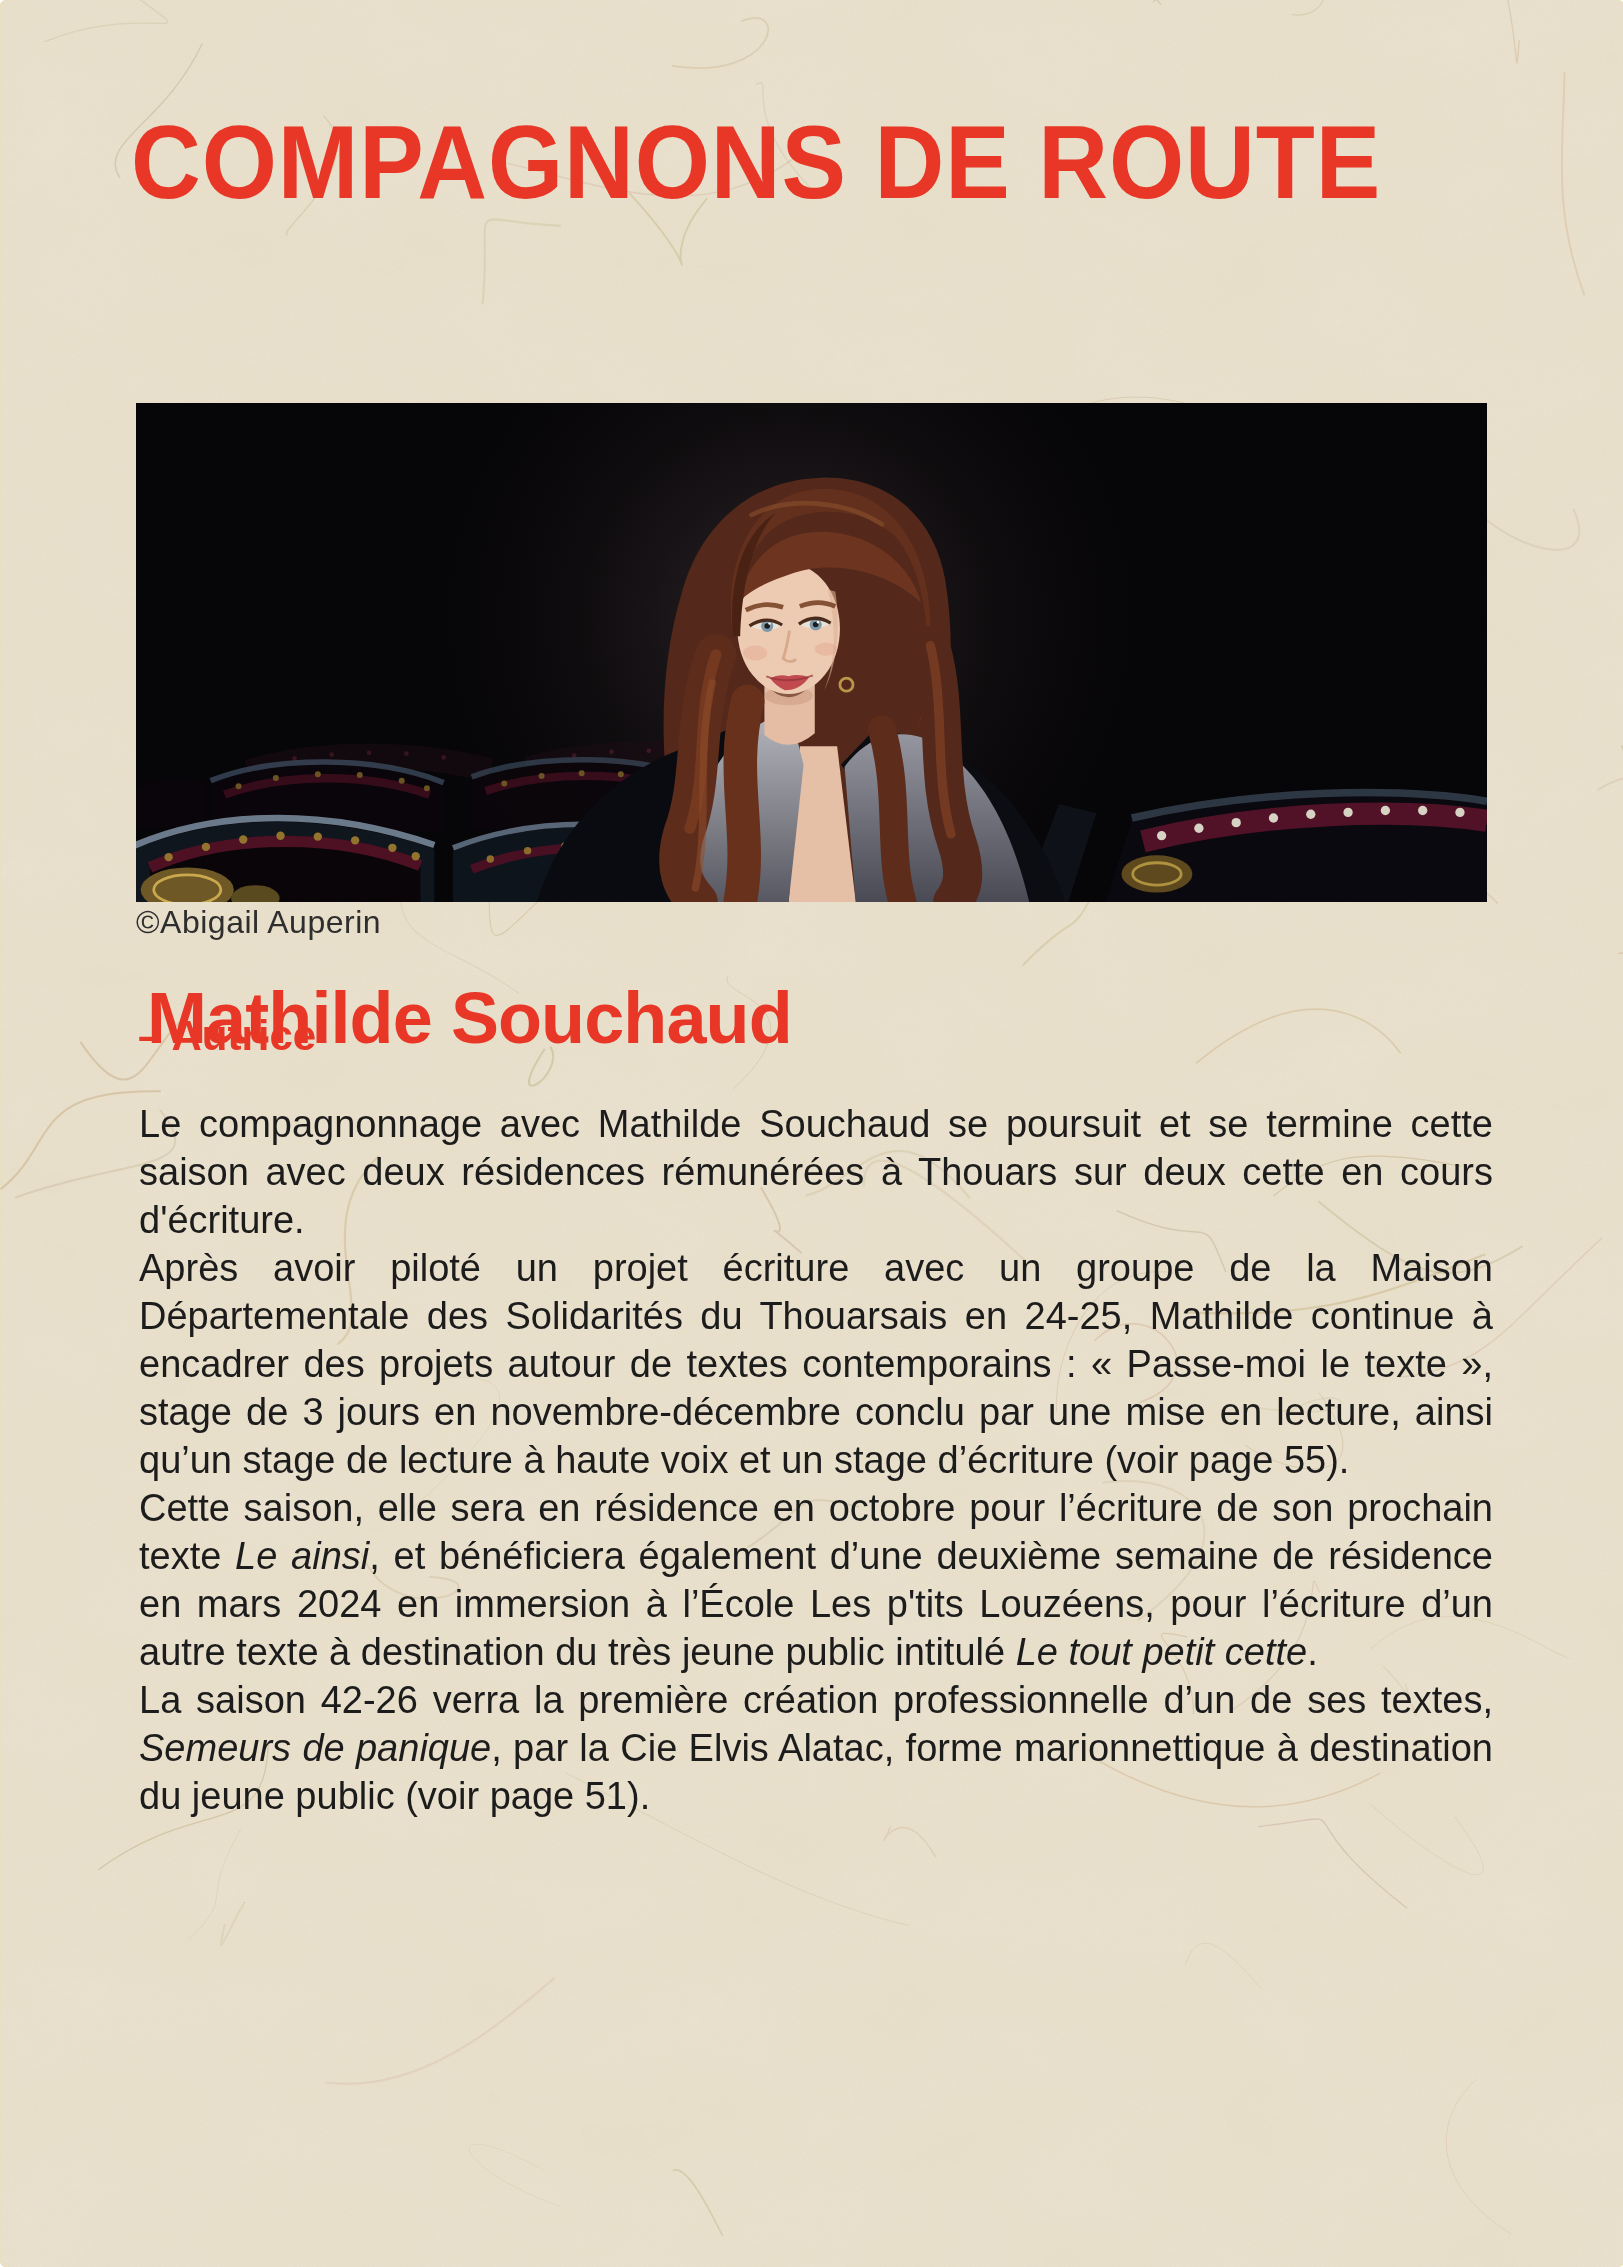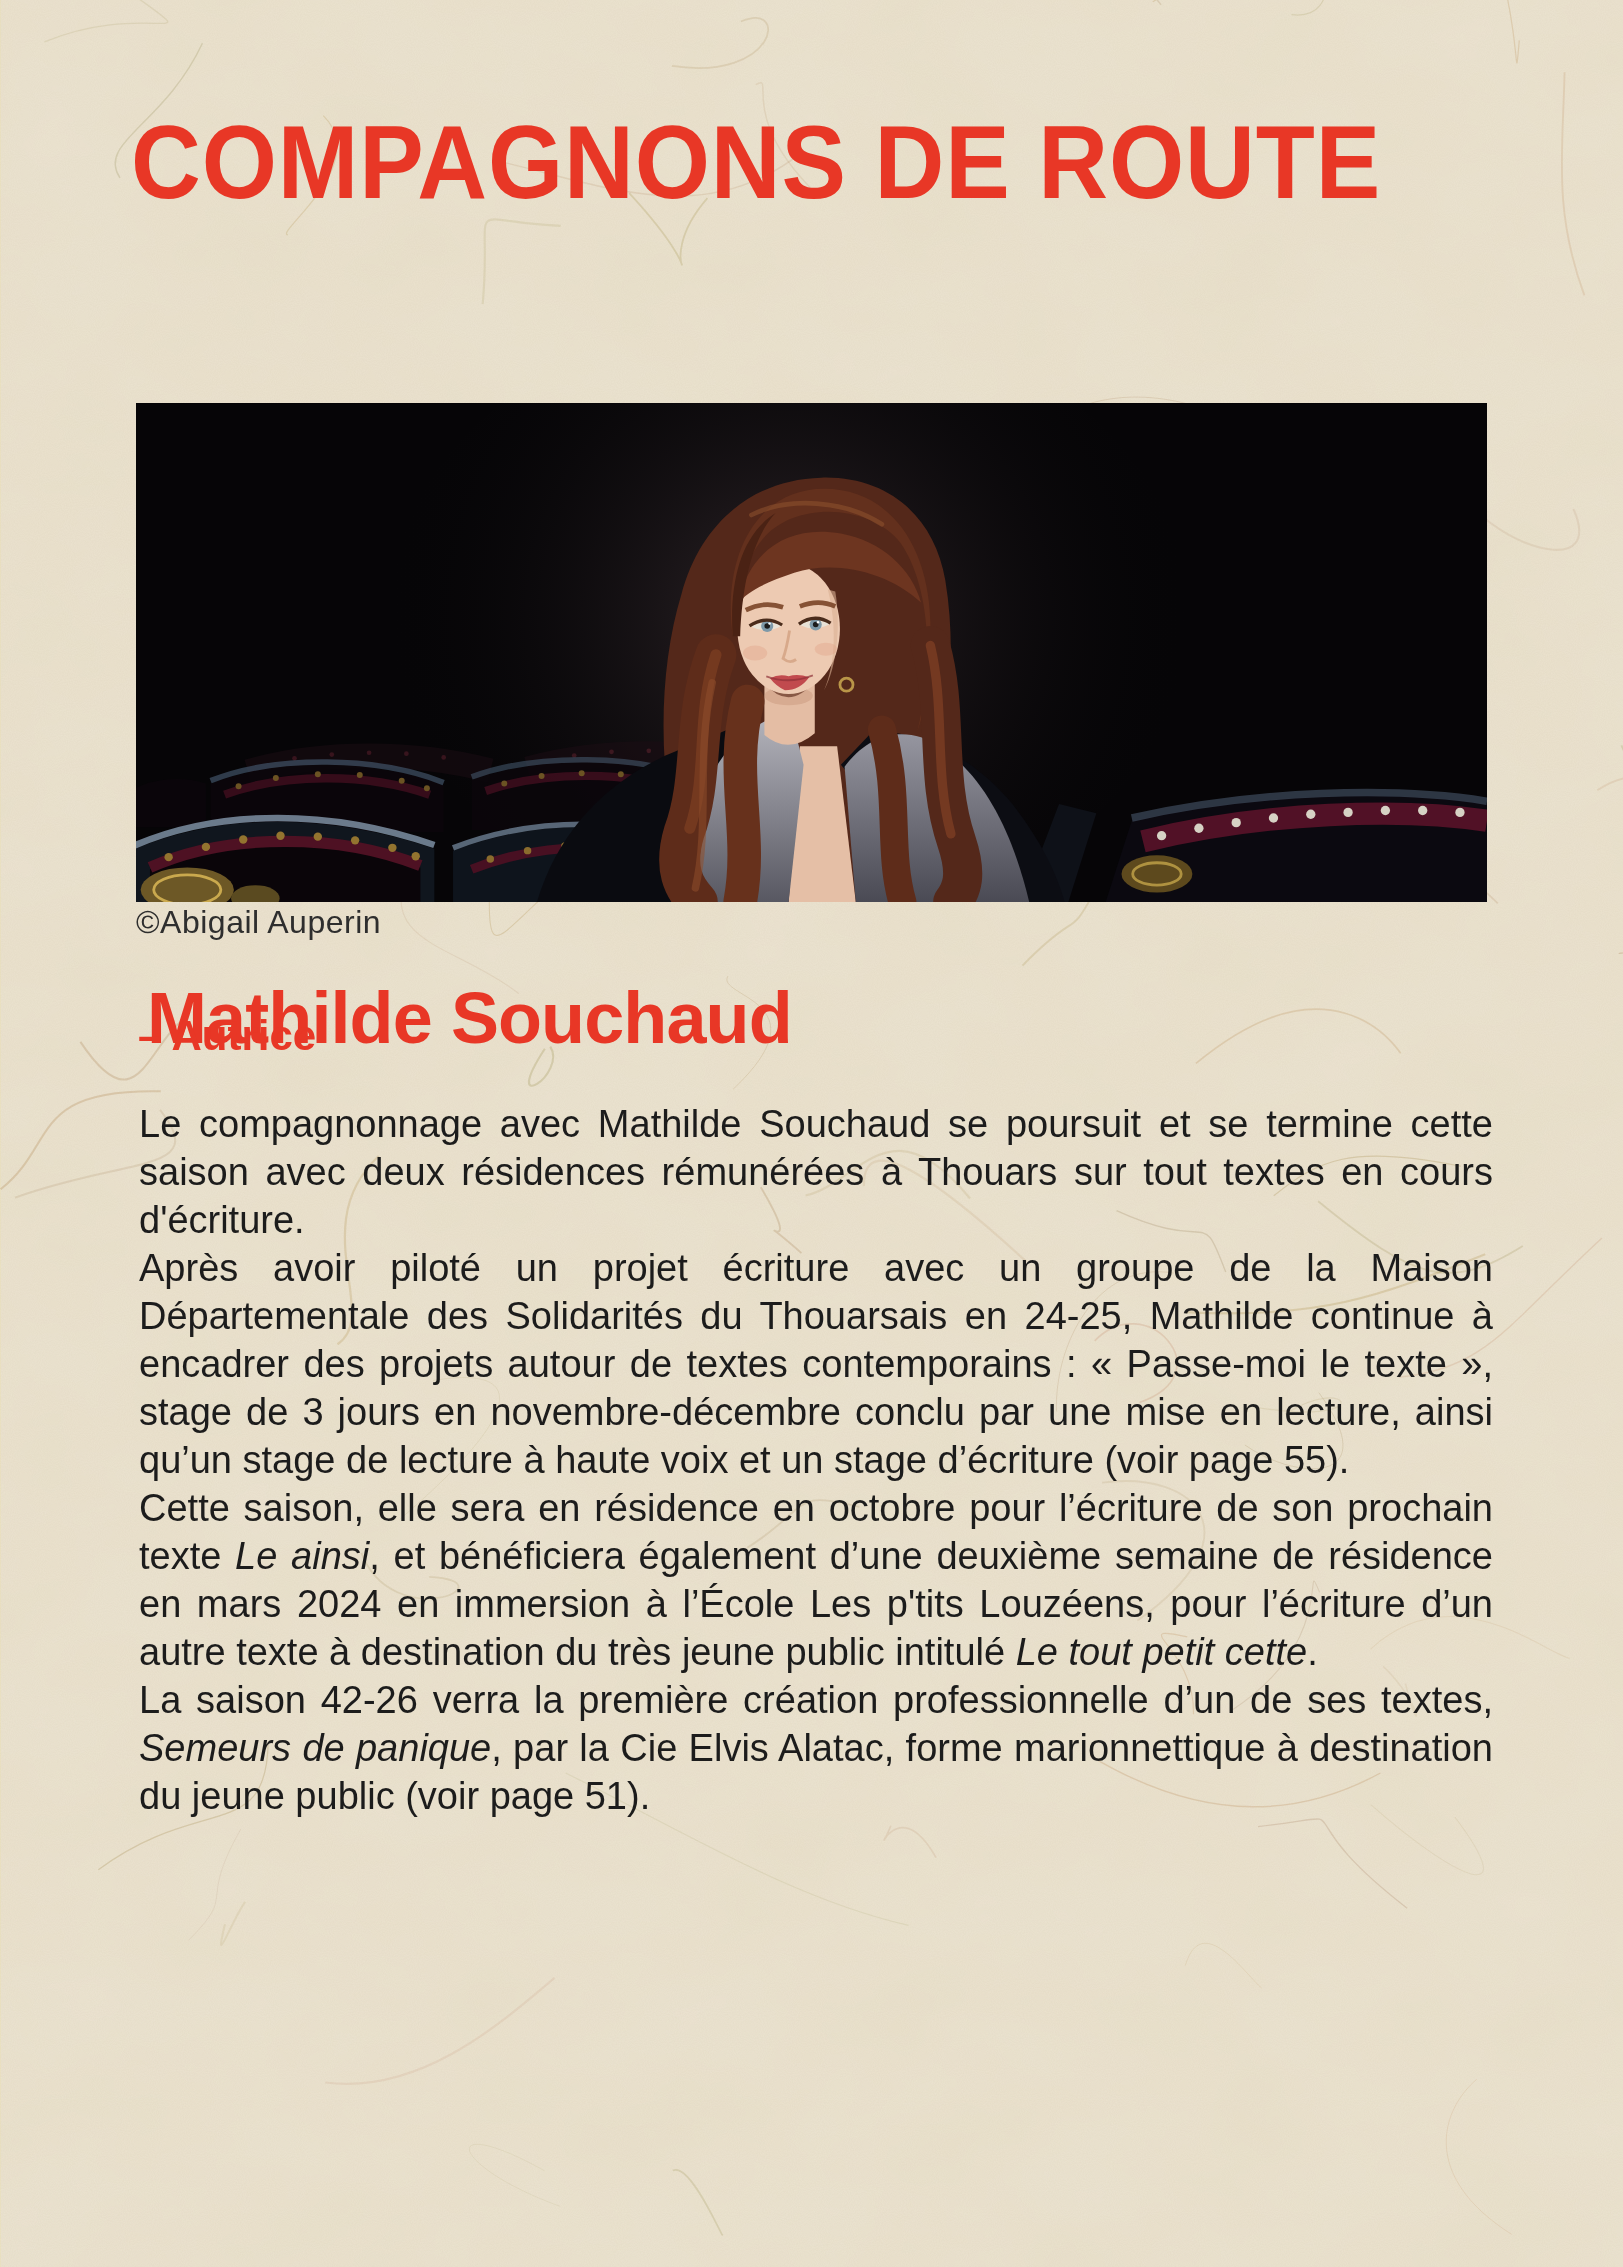--- a/index.html
+++ b/index.html
@@ -3,20 +3,21 @@
 <meta charset="utf-8">
 <style>
   html,body{margin:0;padding:0;}
   .page{
     position:relative;
     width:1624px;height:2267px;
     background:#fde047;
     overflow:hidden;
     font-family:"Liberation Sans","DejaVu Sans",sans-serif;
     color:#1c1c1c;
+    border-radius:6px;
   }
   .paper-tex{position:absolute;left:0;top:0;z-index:0;}
   .content{position:absolute;left:0;top:0;width:100%;height:100%;z-index:1;}
 
   .main-title{
     position:absolute;left:131px;top:110px;margin:0;
     font-size:104px;line-height:1;font-weight:800;
     color:#e83726;letter-spacing:0.9px;white-space:nowrap;
     transform:scaleX(.93);transform-origin:left top;
   }
@@ -306,21 +307,21 @@
         </g>
       </svg>
     </div>
 
     <div class="photo-credit">©Abigail Auperin</div>
 
     <h2 class="person-name">Mathilde Souchaud</h2>
     <h3 class="person-role">– Autrice</h3>
 
     <div class="article">
-        <p><span>Le compagnonnage avec Mathilde Souchaud se poursuit et se termine cette saison avec deux résidences rémunérées à Thouars sur tout textes en cours d'écriture.</span></p>
+        <p><span>Le compagnonnage avec Mathilde Souchaud se poursuit et se termine cette saison avec deux résidences rémunérées à Thouars sur deux cette en cours d'écriture.</span></p>
         <p><span>Après avoir piloté un projet écriture avec un groupe de la Maison Départementale des Solidarités du Thouarsais en 24-25, Mathilde continue à encadrer des projets autour de textes contemporains&nbsp;: «&nbsp;Passe-moi le texte&nbsp;», stage de 3 jours en novembre-décembre conclu par une mise en lecture, ainsi qu’un stage de lecture à haute voix et un stage d’écriture (voir page 55).</span></p>
         <p><span>Cette saison, elle sera en résidence en octobre pour l’écriture de son prochain texte </span><em>Le ainsi</em><span>, et bénéficiera également d’une deuxième semaine de résidence en mars 2024 en immersion à l’École Les p'tits Louzéens, pour l’écriture d’un autre texte à destination du très jeune public intitulé </span><em>Le tout petit cette</em><span>.</span></p>
         <p><span>La saison 42-26 verra la première création professionnelle d’un de ses textes, </span><em>Semeurs de panique</em><span>, par la Cie Elvis Alatac, forme marionnettique à destination du jeune public (voir page 51).</span></p>
       </div>
 
   </div>
 </div>
 
 
 </body></html>

